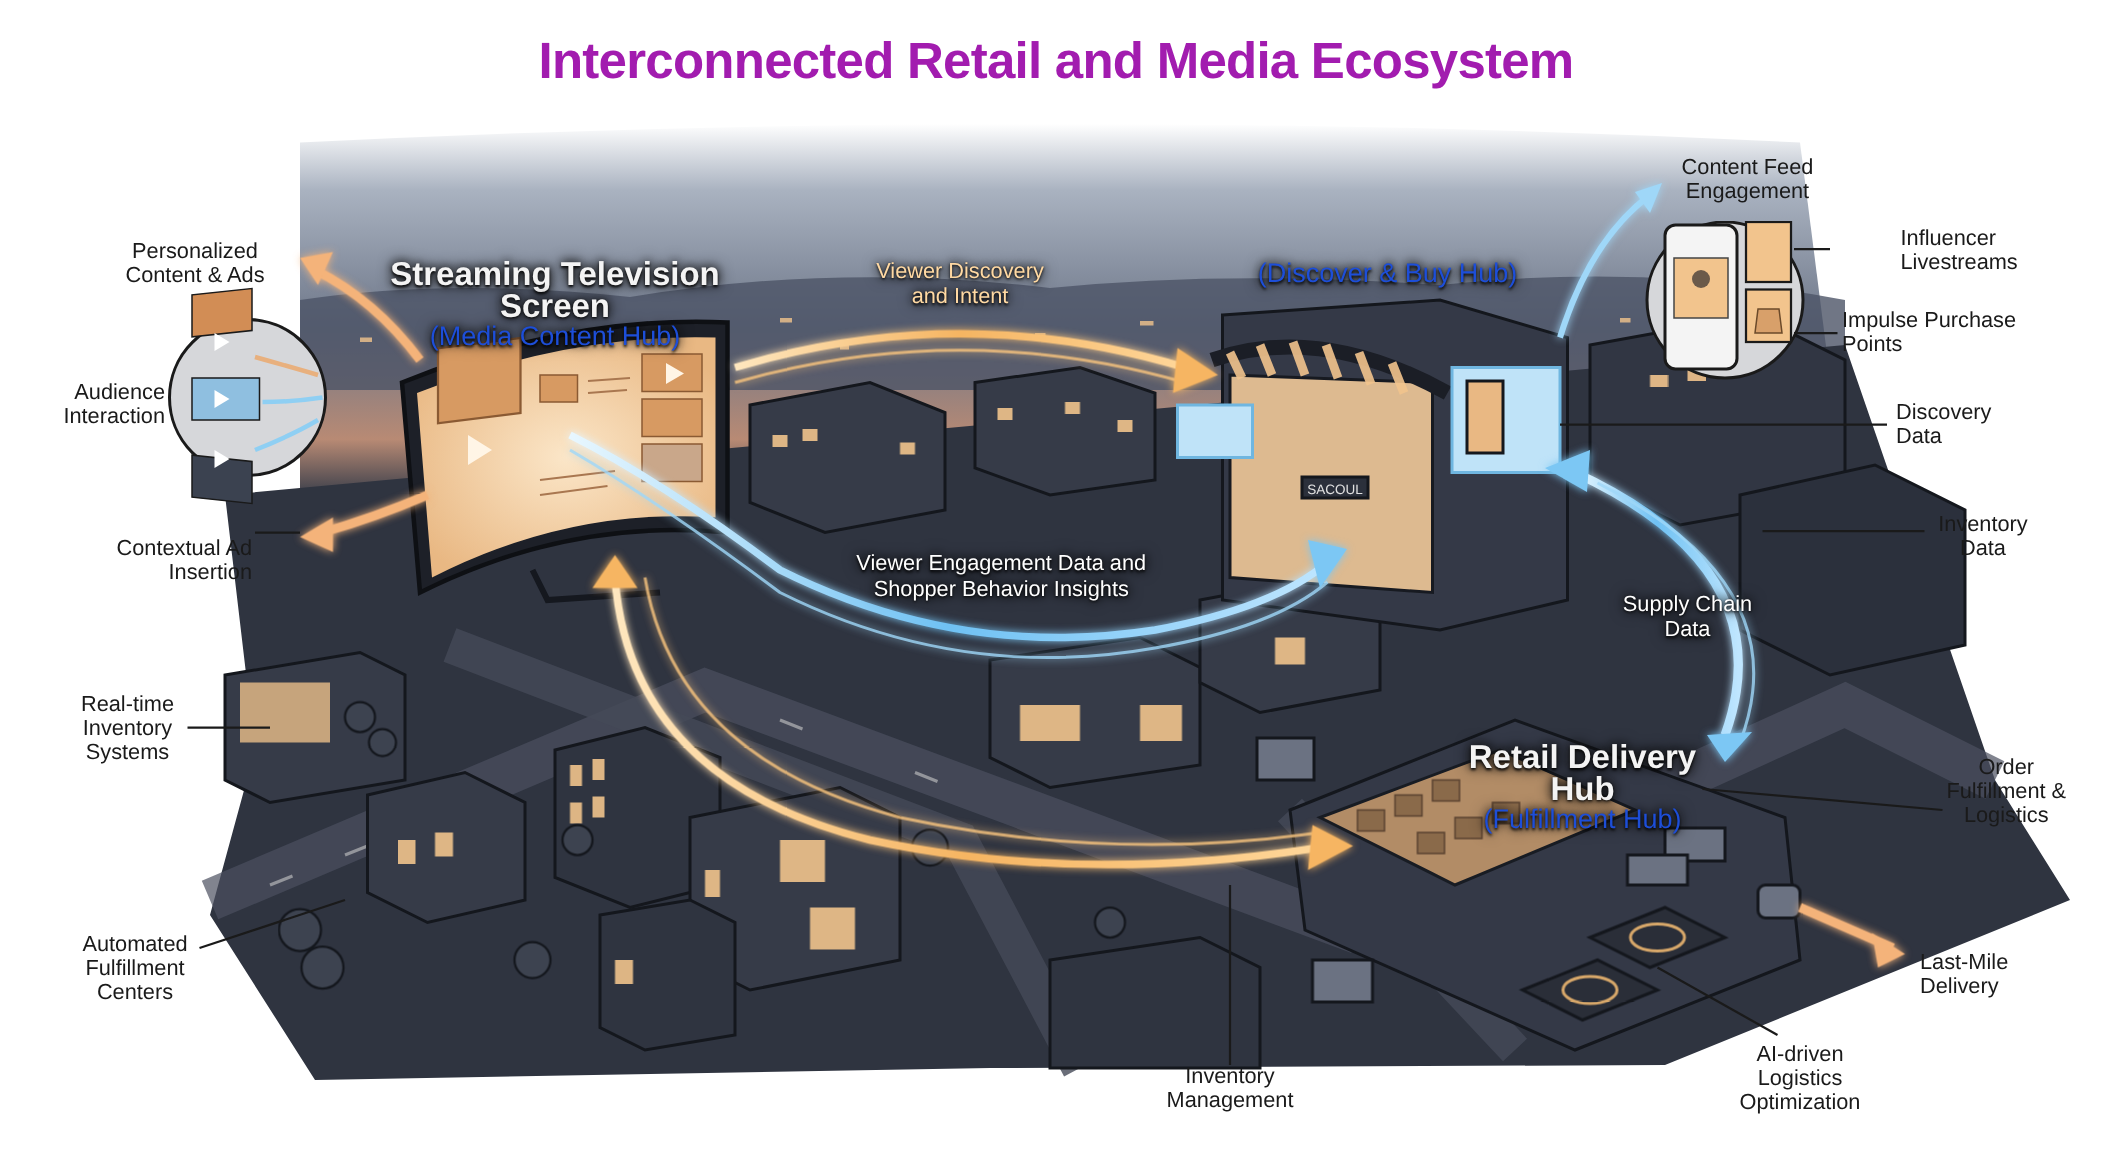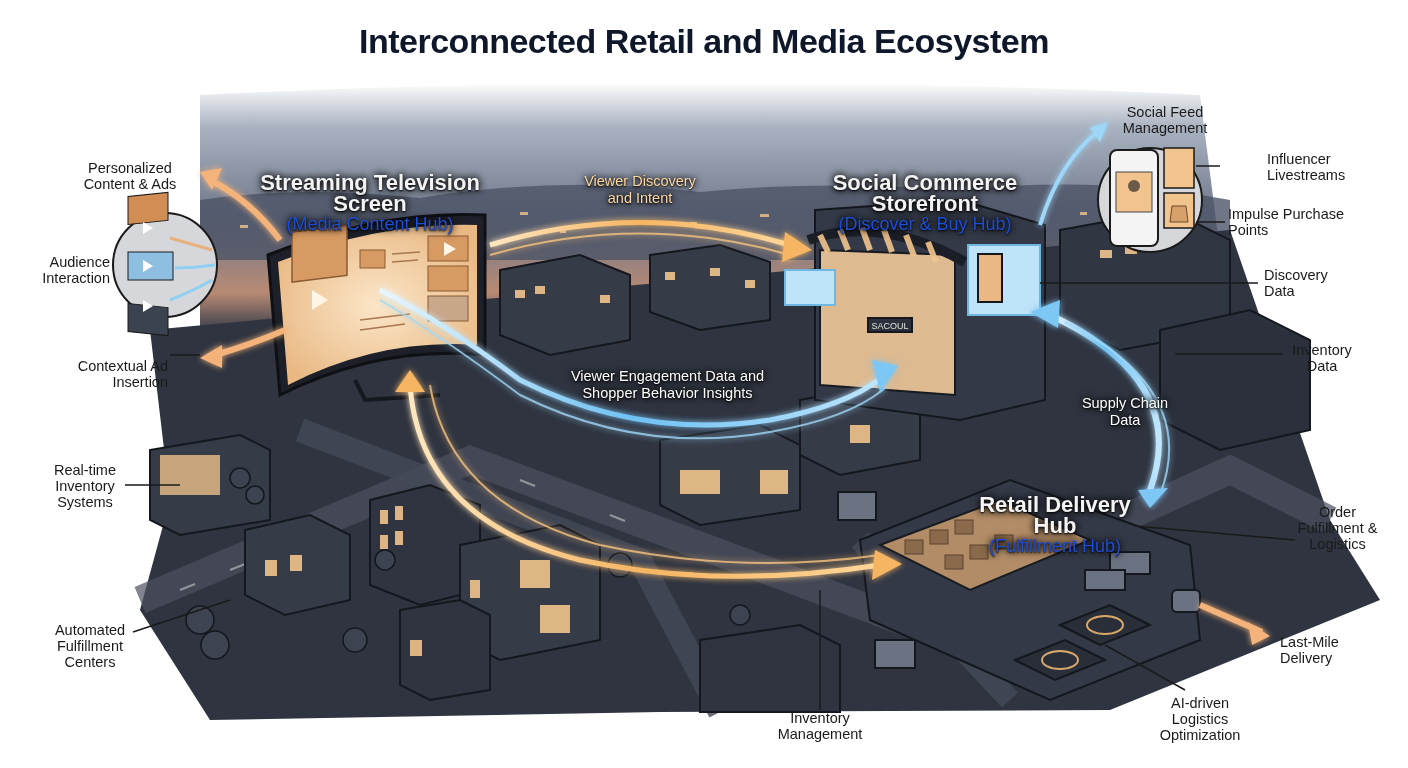--- a/index.html
+++ b/index.html
@@ -1,20 +1,20 @@
 <!DOCTYPE html>
 <html><head>
 <meta charset="utf-8">
 <style>
   html, body { margin: 0; padding: 0; background: #ffffff; }
   body { width: 1408px; height: 768px; position: relative; overflow: hidden;
          font-family: "Liberation Sans", "DejaVu Sans", sans-serif; }
   #stage { position: absolute; left: 0; top: 0; width: 1408px; height: 768px; }
   .title { position: absolute; left: 0; top: 22px; width: 1408px; text-align: center;
-           font-size: 34px; font-weight: bold; color: #0f172a; letter-spacing: -0.5px; }
+           font-size: 34px; font-weight: bold; color: #a21caf; letter-spacing: -0.5px; }
   .svgwrap { position: absolute; left: 0; top: 0; width: 1408px; height: 768px; }
   .callout { position: absolute; font-size: 14.5px; line-height: 16px; color: #1a1a1a; text-align: center; }
   .callout.left { text-align: right; margin-top: 12px; }
   .callout.rightal { text-align: left; }
   .hub { position: absolute; text-align: center; color: #f4f4f4;
          text-shadow: 0 0 6px #111, 0 0 10px #111, 0 1px 2px #000; }
   .hub .name { font-size: 22px; font-weight: bold; line-height: 21px; }
   .hub .sub { font-size: 18px; line-height: 21px; font-weight: normal; color: #1d4ed8; }
   .flow { position: absolute; text-align: center; font-size: 14.5px; line-height: 17px;
           text-shadow: 0 0 6px #111, 0 0 10px #111, 0 1px 2px #000; }
@@ -277,39 +277,38 @@
       <line x1="1135" y1="526" x2="1295" y2="540"></line>
       <line x1="1105" y1="645" x2="1185" y2="690"></line>
     </g>
   </svg>
 
   <div class="hub" style="left:250px; top:172px; width:240px;">
     <div class="name">Streaming Television Screen</div>
     <div class="sub">(Media Content Hub)</div>
   </div>
   <div class="hub" style="left:800px; top:172px; width:250px;">
-    <div class="name">Social Commerce Storefront</div>
     <div class="sub">(Discover &amp; Buy Hub)</div>
   </div>
   <div class="hub" style="left:955px; top:494px; width:200px;">
     <div class="name">Retail Delivery Hub</div>
     <div class="sub">(Fulfillment Hub)</div>
   </div>
 
   <div class="flow warm" style="left:580px; top:173px; width:120px;">Viewer Discovery and Intent</div>
   <div class="flow cool" style="left:560px; top:368px; width:215px;">Viewer Engagement Data and Shopper Behavior Insights</div>
   <div class="flow cool" style="left:1075px; top:395px; width:100px;">Supply Chain Data</div>
 
   <div class="callout" style="left:75px; top:160px; width:110px;">Personalized Content &amp; Ads</div>
   <div class="callout left" style="left:20px; top:242px; width:90px;">Audience Interaction</div>
   <div class="callout left" style="left:60px; top:346px; width:108px;">Contextual Ad Insertion</div>
   <div class="callout" style="left:45px; top:462px; width:80px;">Real-time Inventory Systems</div>
   <div class="callout" style="left:45px; top:622px; width:90px;">Automated Fulfillment Centers</div>
   <div class="callout" style="left:765px; top:710px; width:110px;">Inventory Management</div>
-  <div class="callout" style="left:1115px; top:104px; width:100px;">Social Feed Management</div>
+  <div class="callout" style="left:1115px; top:104px; width:100px;">Content Feed Engagement</div>
   <div class="callout rightal" style="left:1225px; top:151px; width:110px;margin-left:42px;">Influencer Livestreams</div>
   <div class="callout rightal" style="left:1228px; top:206px; width:120px;">Impulse Purchase Points</div>
   <div class="callout rightal" style="left:1264px; top:267px; width:80px;">Discovery Data</div>
   <div class="callout" style="left:1282px; top:342px; width:80px;">Inventory Data</div>
   <div class="callout" style="left:1295px; top:504px; width:85px;">Order Fulfillment &amp; Logistics</div>
   <div class="callout rightal" style="left:1280px; top:634px; width:80px;">Last-Mile Delivery</div>
   <div class="callout" style="left:1150px; top:695px; width:100px;">AI-driven Logistics Optimization</div>
 
 </div>
 

